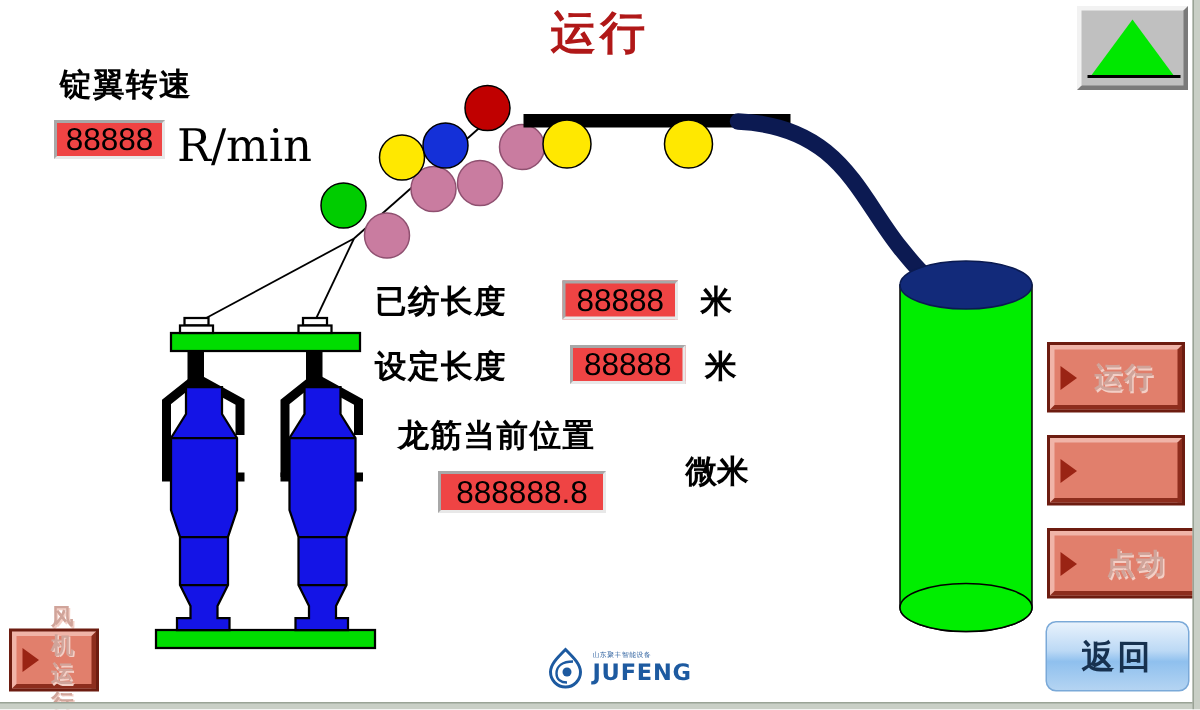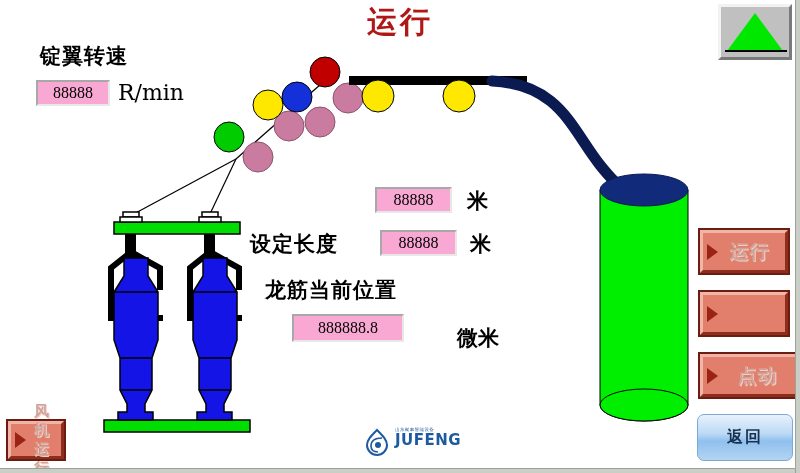--- a/index.html
+++ b/index.html
@@ -78,36 +78,36 @@
     position: absolute;
     font-family: "DejaVu Sans", sans-serif;
     font-size: 21px;
     font-weight: bold;
     color: #000000;
     white-space: nowrap;
   }
   .unit-ascii {
     position: absolute;
     font-family: "DejaVu Serif", serif;
-    font-size: 22px;
+    font-size: 30px;
     color: #000000;
     white-space: nowrap;
   }
 
   
   .numfield {
     position: absolute;
-    background: #f9a8d4;
+    background: #ef4444;
     border-top: 2px solid #a8a8a8;
     border-left: 2px solid #a8a8a8;
     border-right: 2px solid #e8e8e8;
     border-bottom: 2px solid #e8e8e8;
     box-sizing: border-box;
-    font-family: Liberation Serif, serif;
-    font-size: 16px;
+    font-family: Liberation Sans, sans-serif;
+    font-size: 21px;
     color: #000000;
     text-align: center;
     line-height: 1;
     display: flex;
     align-items: center;
     justify-content: center;
     letter-spacing: 0px;
   }
 
   
@@ -163,35 +163,35 @@
     width: 96px;
     height: 47px;
     box-sizing: border-box;
     border-radius: 7px;
     background: linear-gradient(180deg, #e8f2fc 0%, #bcd9f5 42%, #8fc0ee 58%, #b4d4f2 100%);
     border: 1px solid #7aa9d8;
     display: flex;
     align-items: center;
     justify-content: center;
     font-family: Liberation Serif, serif;
-    font-size: 16px;
+    font-size: 22px;
     font-weight: bold;
     color: #17314f;
     letter-spacing: 2px;
   }
 
   
   #logo {
     position: absolute;
     left: 362px;
     top: 427px;
     width: 110px;
     height: 36px;
     display: flex;
-    align-items: flex-start;
+    align-items: center;
   }
   #logo-text-wrap {
     display: flex;
     flex-direction: column;
     justify-content: center;
     margin-left: 3px;
   }
   #logo-tag {
     font-family: "DejaVu Sans", sans-serif;
     font-size: 4.5px;
@@ -298,30 +298,31 @@
       <line x1="193" y1="292" x2="237" y2="292" stroke="#000000" stroke-width="1.5"></line>
       <line x1="199" y1="358" x2="231" y2="358" stroke="#000000" stroke-width="1.5"></line>
       <line x1="199" y1="390" x2="231" y2="390" stroke="#000000" stroke-width="1.5"></line>
     </g>
   </svg>
 
   <div class="cn-label" style="left:40px; top:42px;">锭翼转速</div>
   <div class="numfield" style="left:36px; top:80px; width:74px; height:26px;">88888</div>
   <div class="unit-ascii" style="left:118px; top:80px;">R/min</div>
 
+  <div class="cn-label" style="left:250px; top:187px;">已纺长度</div>
   <div class="numfield" style="left:375px; top:187px; width:77px; height:26px;">88888</div>
   <div class="unit-label" style="left:467px; top:187px;">米</div>
 
   <div class="cn-label" style="left:250px; top:230px;">设定长度</div>
   <div class="numfield" style="left:380px; top:230px; width:77px; height:26px;">88888</div>
   <div class="unit-label" style="left:470px; top:230px;">米</div>
 
   <div class="cn-label" style="left:265px; top:276px;">龙筋当前位置</div>
   <div class="numfield" style="left:292px; top:314px; width:112px; height:28px;">888888.8</div>
-  <div class="unit-label" style="left:457px; top:324px;">微米</div>
+  <div class="unit-label" style="left:457px; top:300px;">微米</div>
 
   <div class="redbtn" style="left:700px; top:230px; width:88px; height:43px;">
     <div class="tri"></div>
     <div class="btxt">运行</div>
   </div>
 
   <div class="redbtn" style="left:700px; top:292px; width:88px; height:43px;">
     <div class="tri"></div>
   </div>
 

